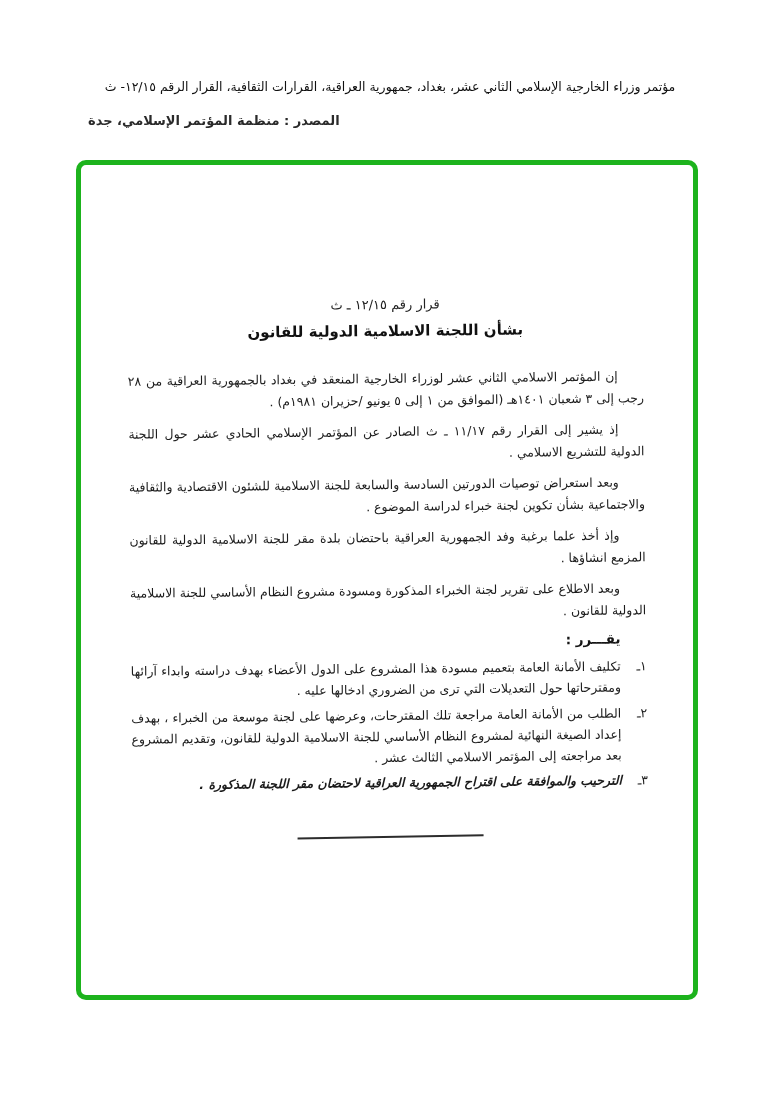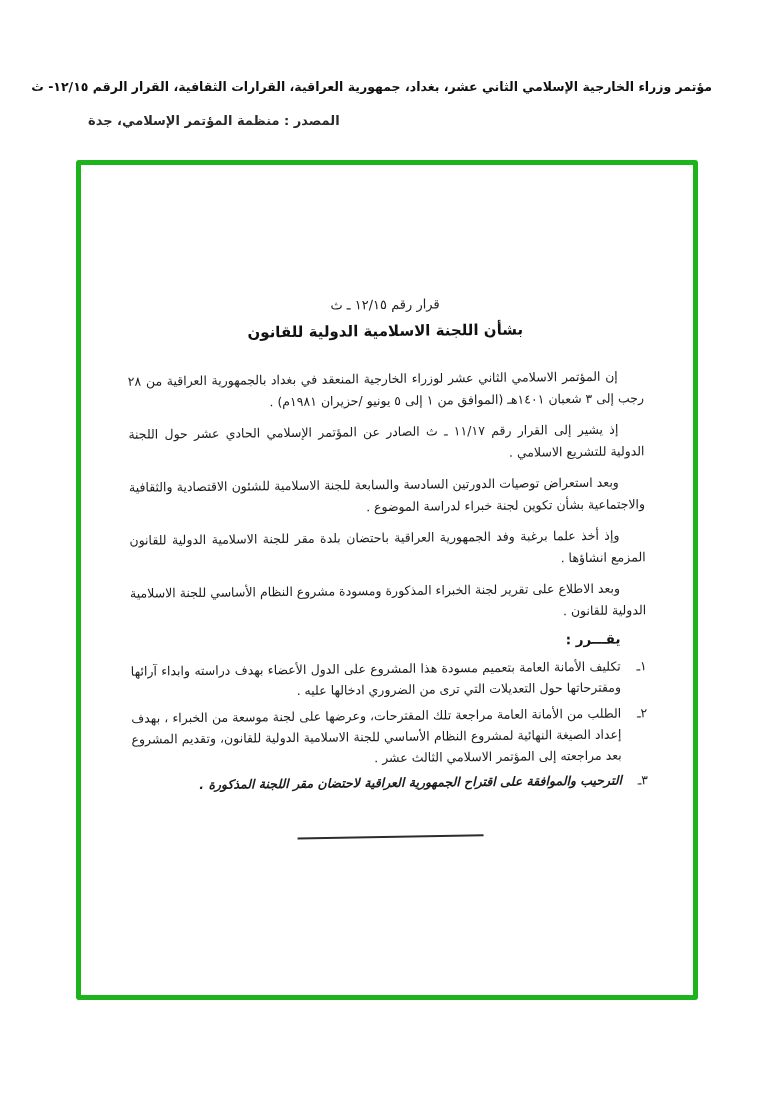--- a/index.html
+++ b/index.html
@@ -9,39 +9,39 @@
     position: relative;
     overflow: hidden;
     font-family: "DejaVu Sans", sans-serif;
     color: #1c1c1c;
   }
   .top-header {
     position: absolute;
     top: 79px; left: 68px; right: 68px;
     direction: rtl;
     text-align: center;
-    font-weight: bold;
+    font-weight: normal;
     font-size: 12.5px;
     white-space: nowrap;
     color: #101010;
   }
   .source-line {
     position: absolute;
     top: 113px; left: 88px;
     direction: rtl;
     font-size: 13px;
     font-weight: bold;
     color: #2a2a2a;
   }
   .scan-frame {
     position: absolute;
     left: 76px; top: 160px;
     width: 622px; height: 840px;
     border: 5px solid #d946ef;
-    border-radius: 3px;
+    border-radius: 10px;
     background: #ffffff;
   }
   .scan-content {
     position: absolute;
     inset: 0;
     padding: 132px 48px 0 48px;
     direction: rtl;
     transform: rotate(-0.6deg);
     transform-origin: 50% 40%;
   }

